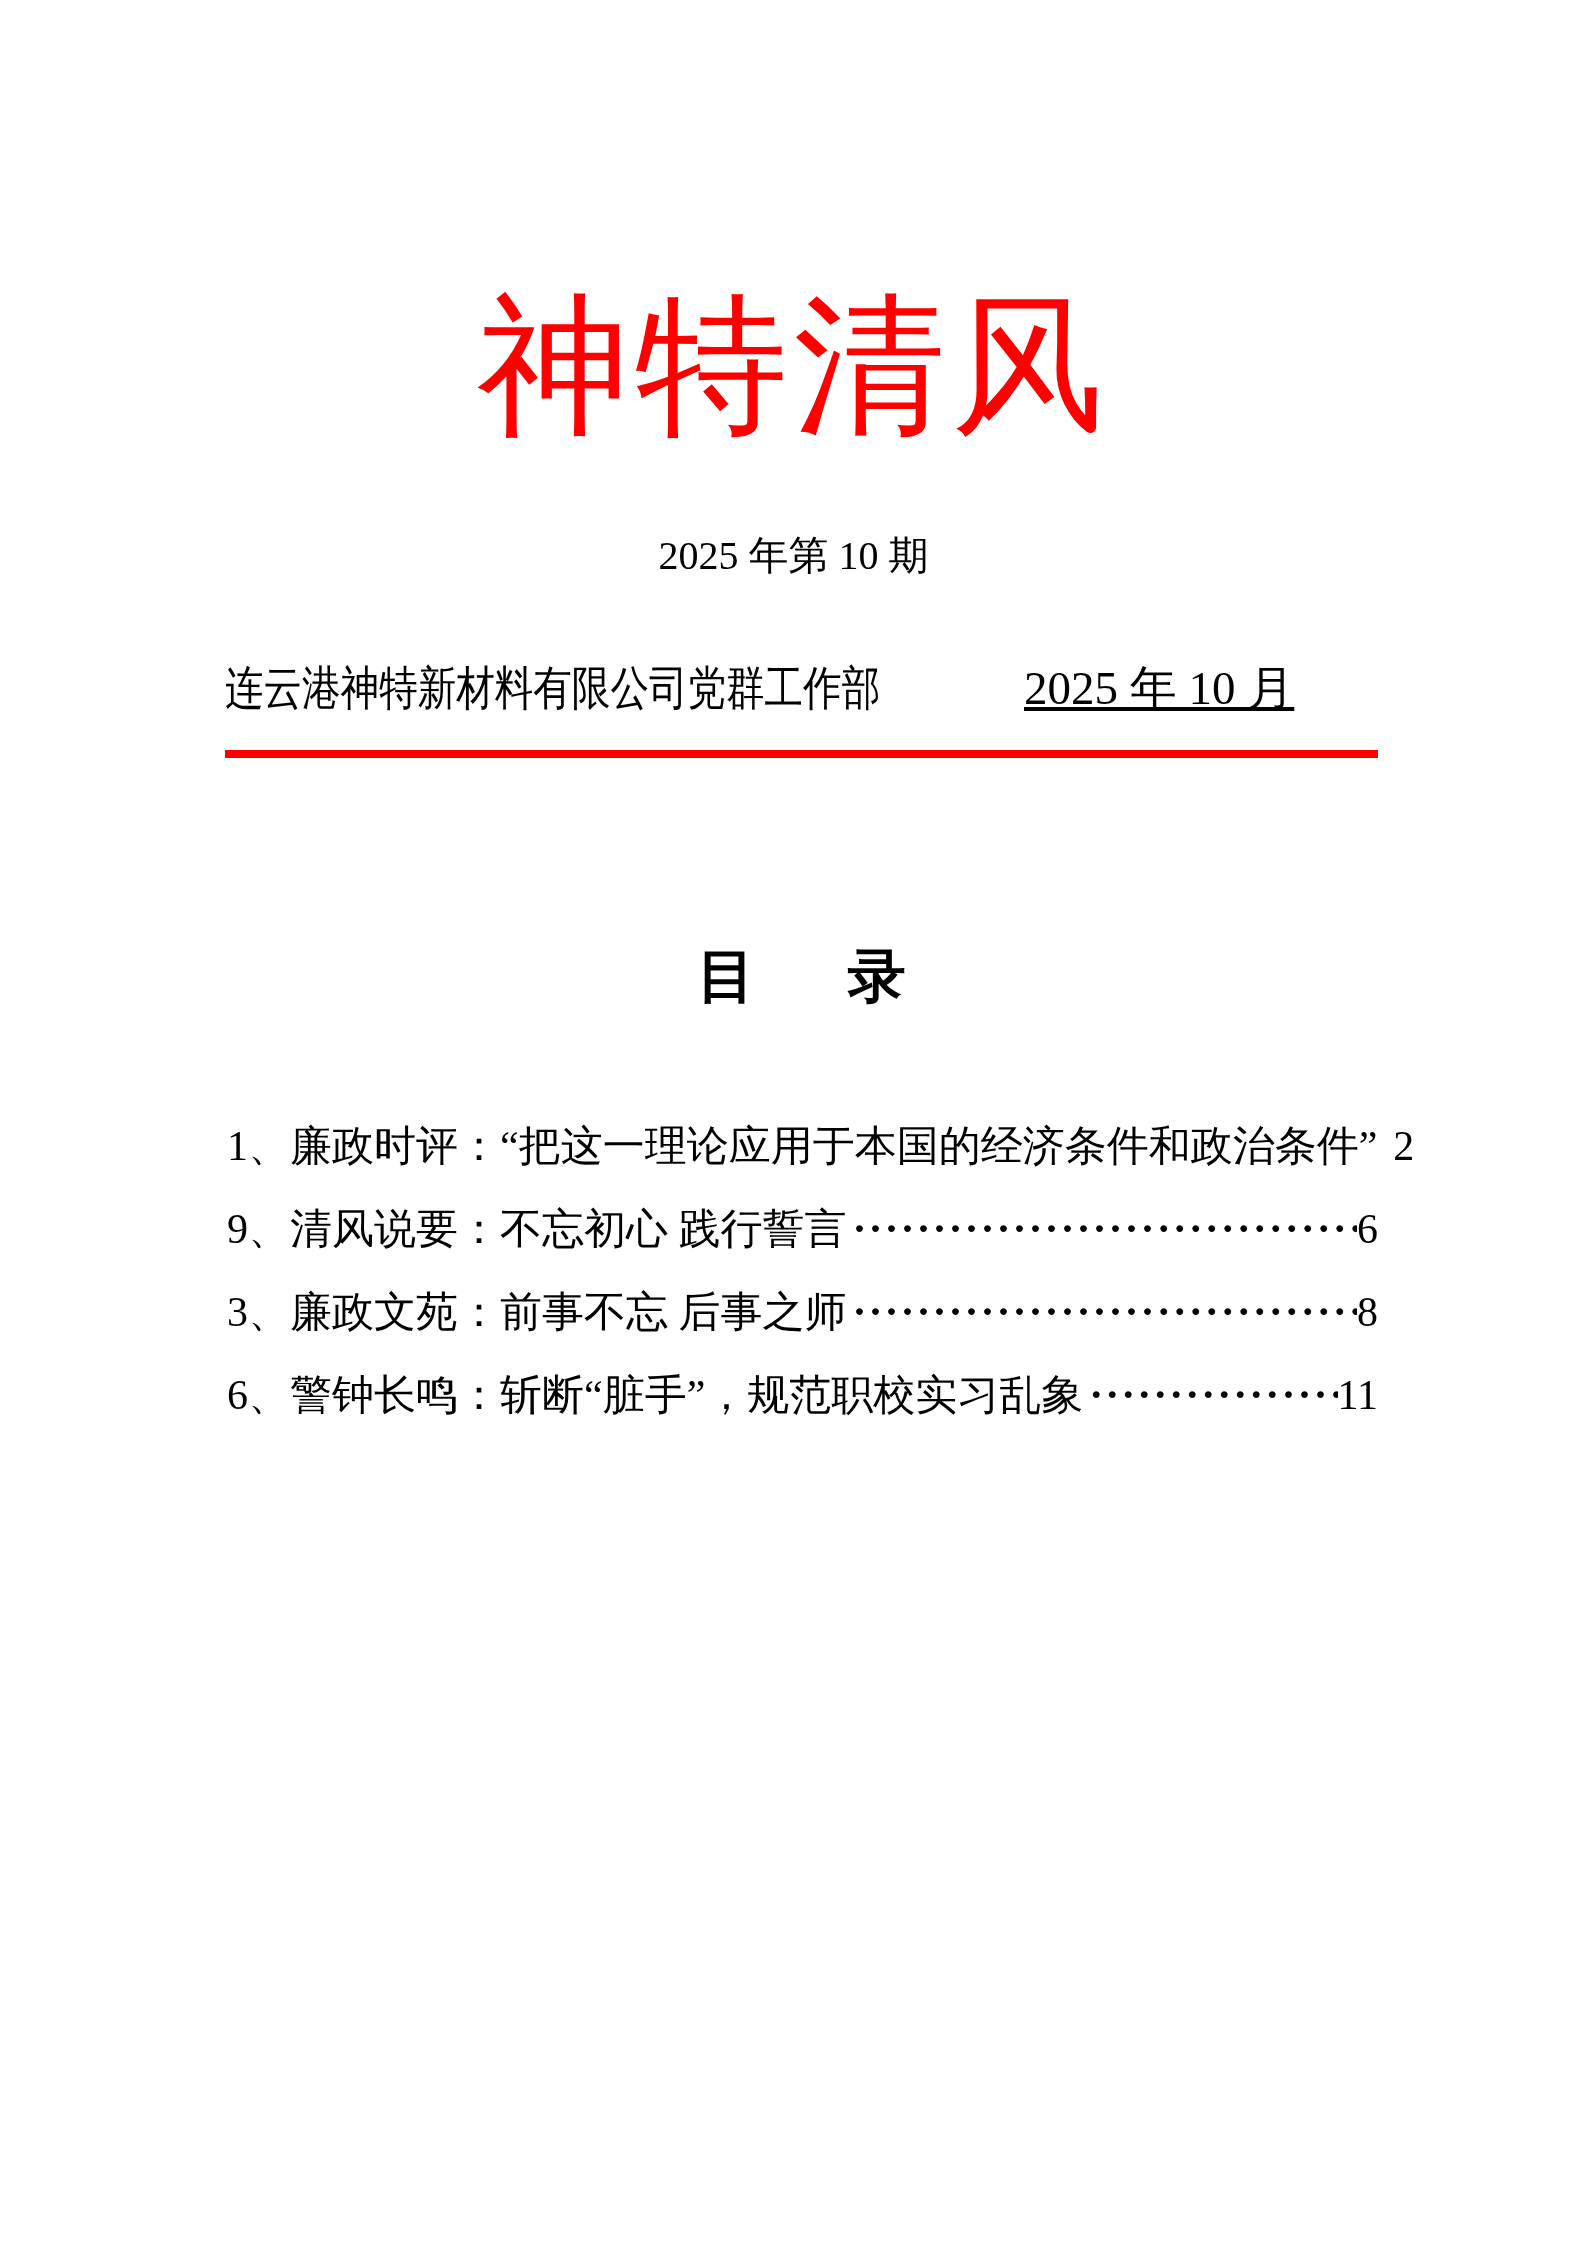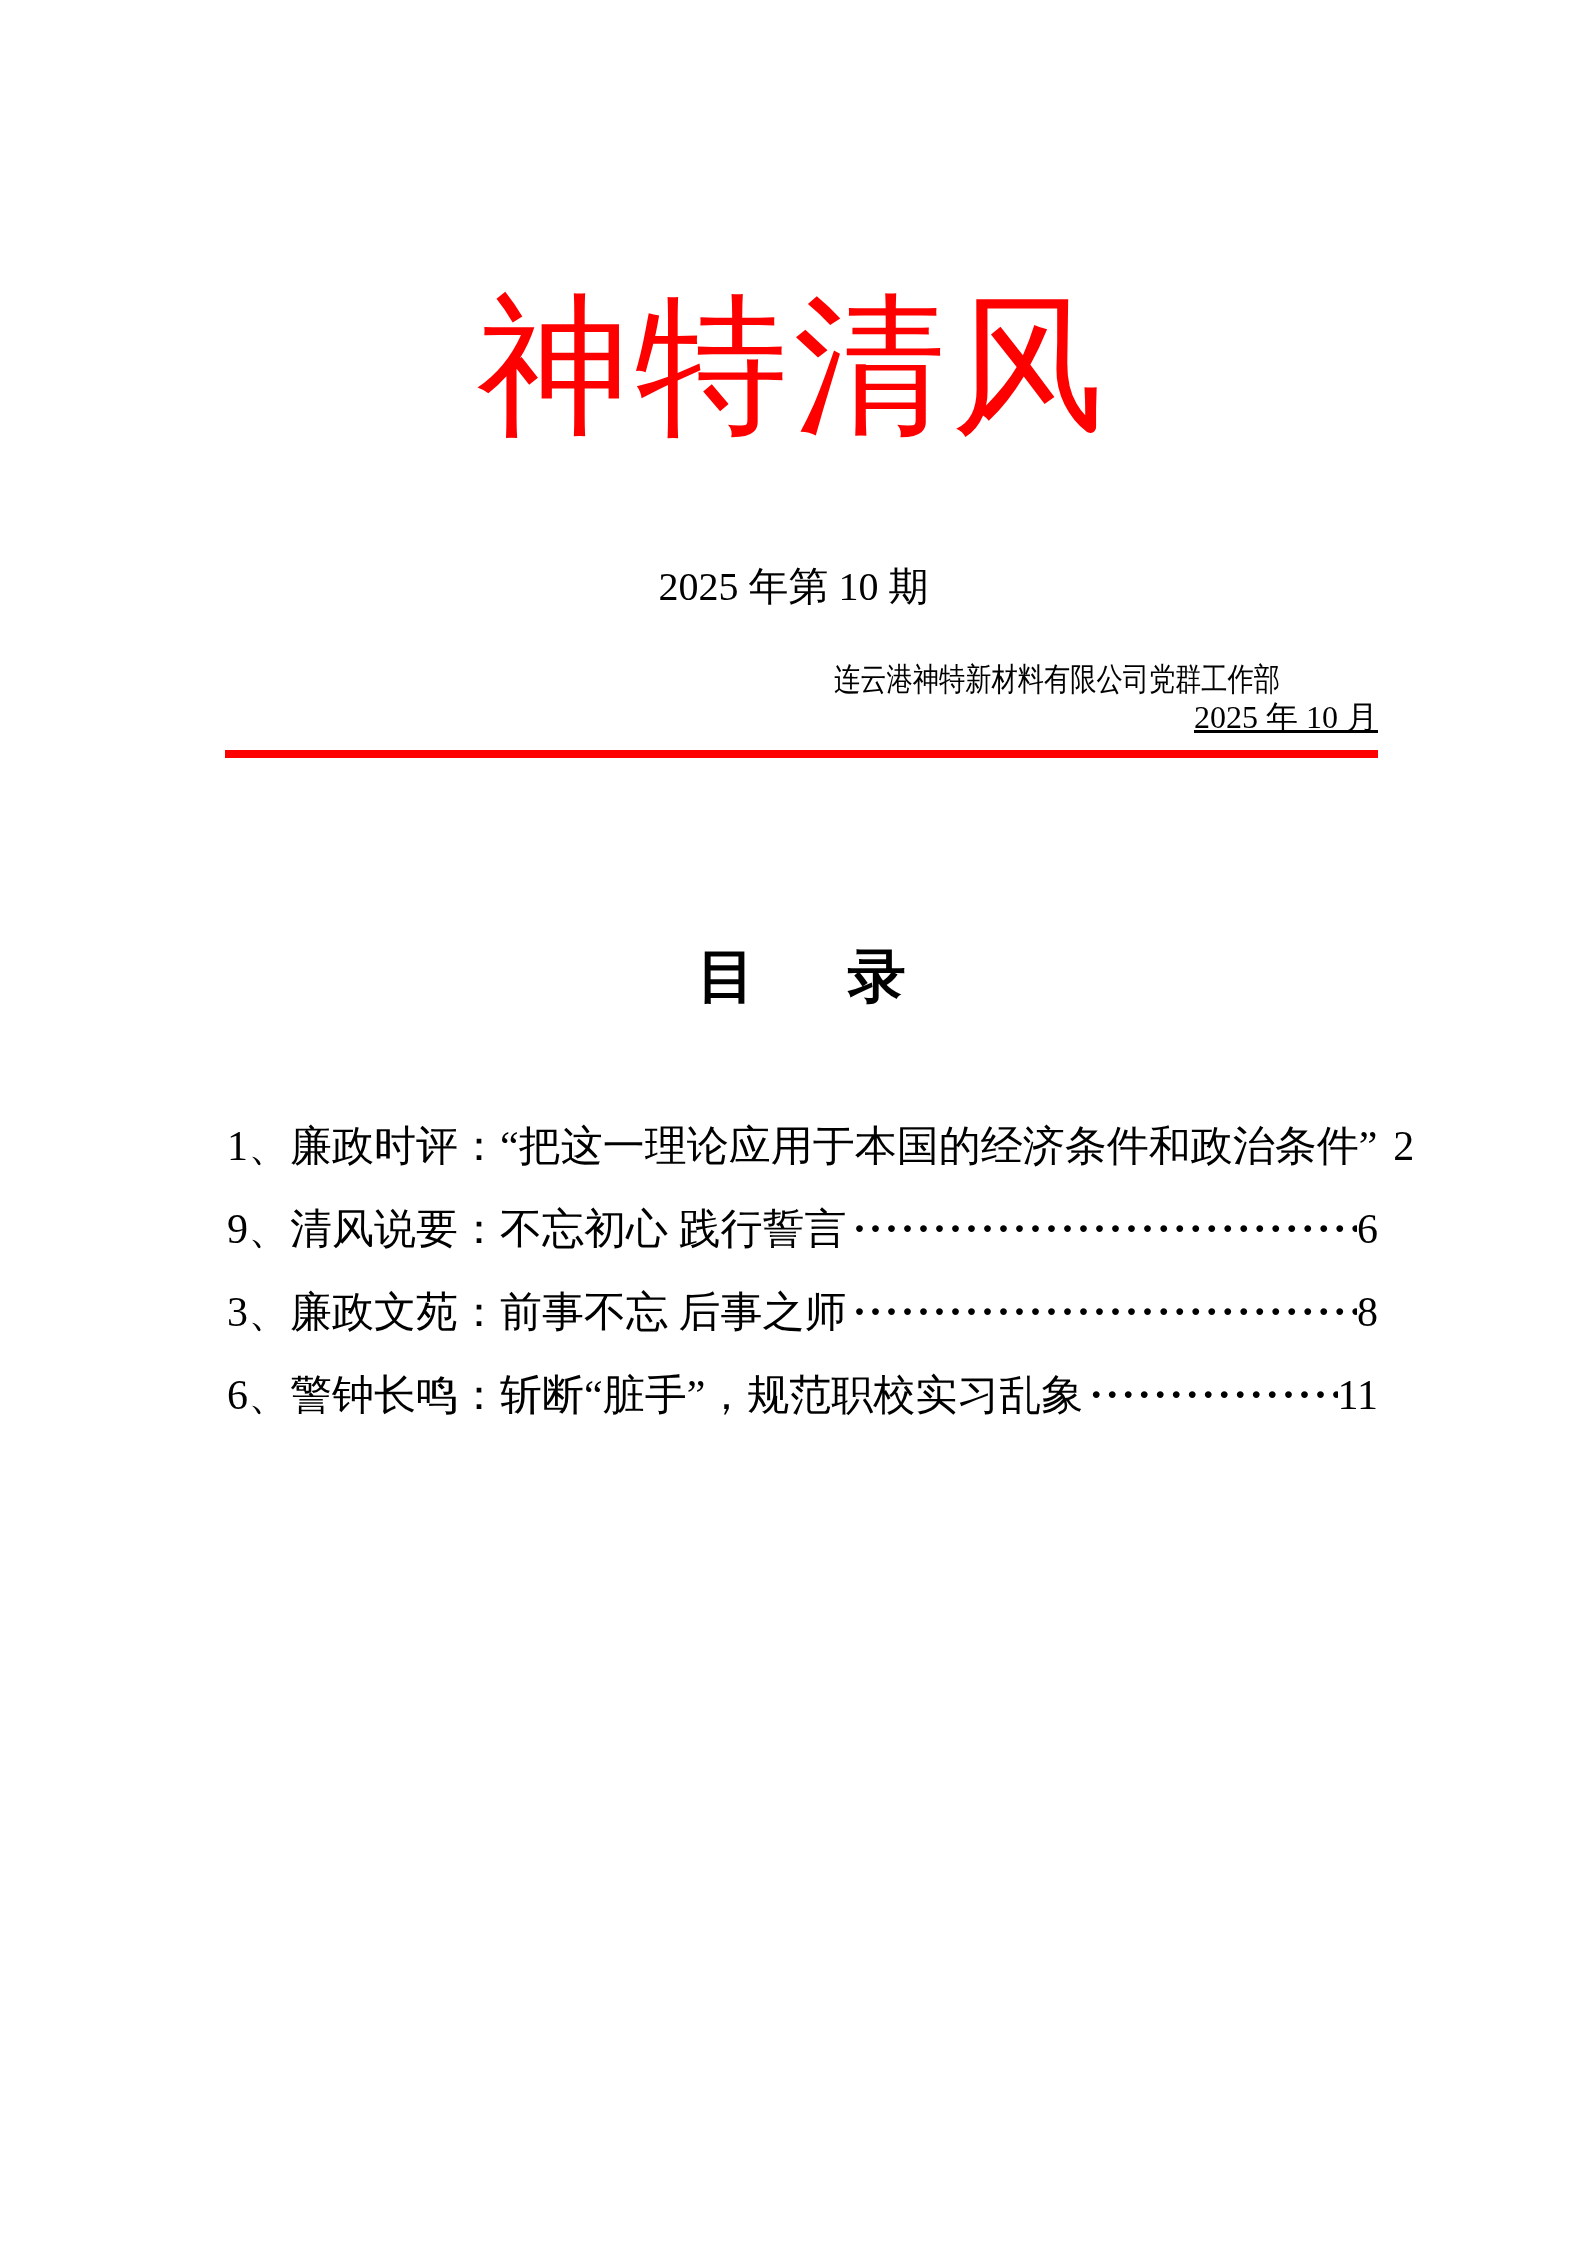--- a/index.html
+++ b/index.html
@@ -24,39 +24,38 @@
     text-align: center;
     font-size: 152px;
     line-height: 1.05;
     font-weight: 400;
     letter-spacing: 6px;
     color: var(--accent, #FF0000);
     white-space: nowrap;
   }
   .issue-line {
     position: absolute;
-    top: 565px;
+    top: 534px;
     left: 0;
     width: 100%;
     text-align: center;
     font-size: 40px;
     line-height: 1.1;
     font-weight: 400;
   }
   .info-row {
     position: absolute;
     top: 660px;
     left: 225px;
     right: 209px;
     display: flex;
     justify-content: flex-start;
     align-items: flex-end;
-    font-size: 32px;
+    font-size: 47px;
     line-height: 1.2;
-    flex-direction: column;
   }
   .publisher {
     font-family: "Liberation Sans", "DejaVu Sans", sans-serif;
     transform: scaleX(0.82);
     transform-origin: left bottom;
     white-space: nowrap;
     letter-spacing: 0px;
   }
   .pub-date {
     white-space: nowrap;

